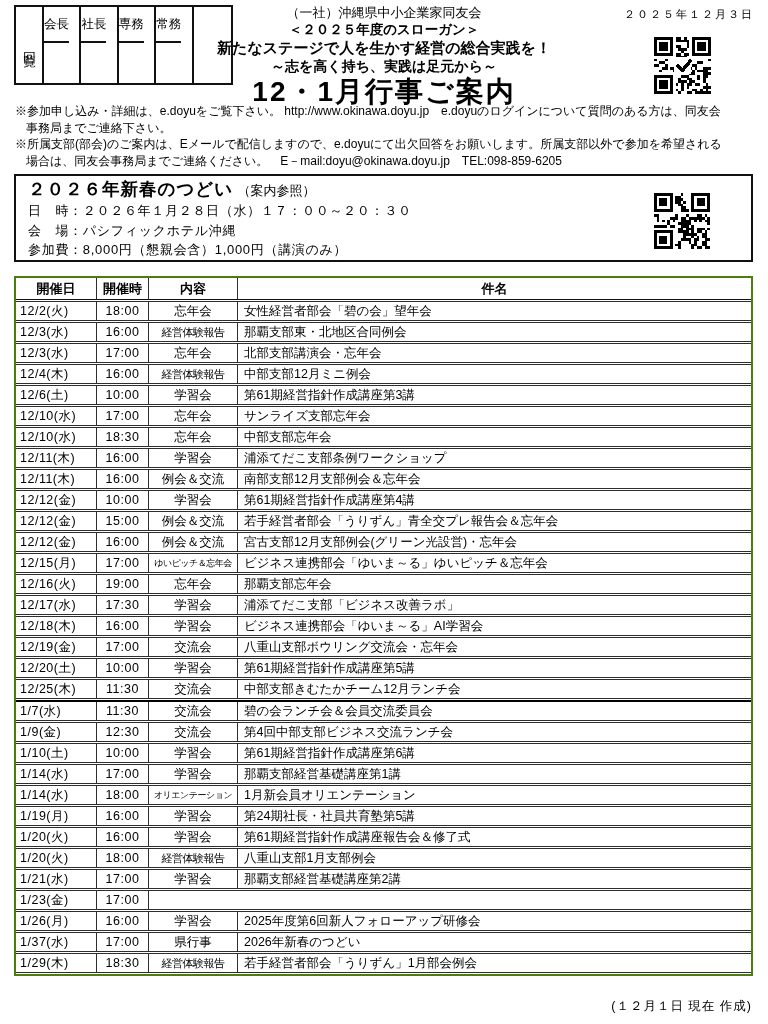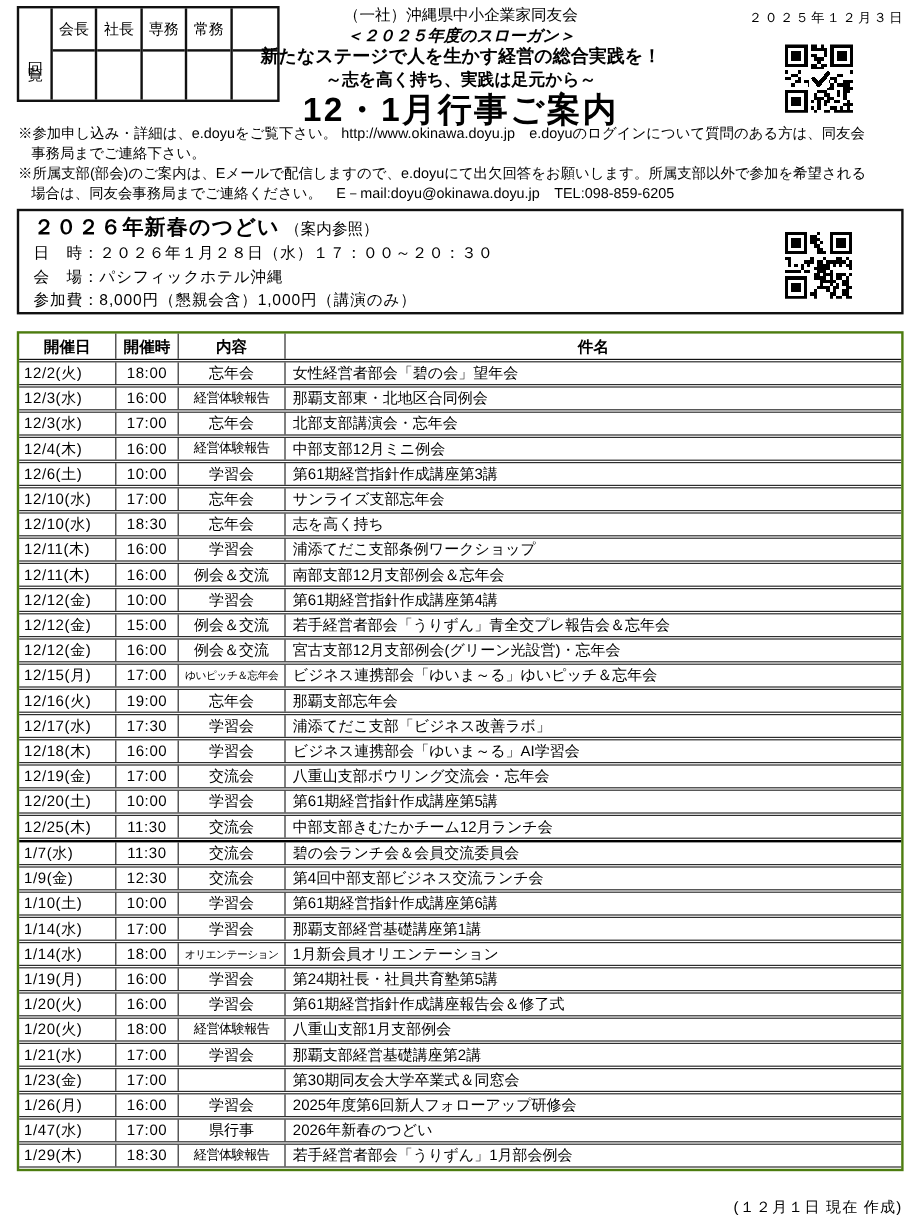--- a/index.html
+++ b/index.html
@@ -5,28 +5,28 @@
   html,body{margin:0;padding:0;background:#fff;}
   .page{
     position:relative;width:768px;height:1024px;background:#fff;color:#000;
     font-family:"Liberation Sans",sans-serif;overflow:hidden;
   }
   
   .circ{position:absolute;left:14px;top:5px;width:219px;height:80px;border:2px solid #111;display:flex;box-sizing:border-box;}
   .circ-label{width:26px;border-right:2px solid #111;display:flex;align-items:center;justify-content:center;
     font-size:13px;writing-mode:vertical-lr;text-orientation:upright;letter-spacing:4px;}
   .circ-cols{flex:1;display:grid;grid-template-columns:repeat(5,1fr);}
-  .circ-col{border-right:2px solid #111;display:flex;flex-direction:column;}
+  .circ-col{border-right:2px solid #111;display:flex;flex-direction:row;}
   .circ-col:last-child{border-right:none;}
   .circ-col .h{height:34px;border-bottom:2px solid #111;display:flex;align-items:center;justify-content:center;font-size:12.5px;}
   .circ-col .b{flex:1;}
   
   .head-center{position:absolute;left:50%;top:4px;transform:translateX(-50%);width:480px;text-align:center;}
   .h-org{font-size:13px;line-height:17px;}
-  .h-sh{font-size:13.5px;font-weight:bold;line-height:17px;font-style:italic;}
+  .h-sh{font-size:13.5px;font-weight:bold;line-height:17px;}
   .h-s1{font-size:15px;font-weight:bold;line-height:19px;}
   .h-s2{font-size:14px;font-weight:bold;line-height:18px;}
   .h-title{font-size:28px;font-weight:bold;line-height:33px;letter-spacing:2px;}
   .head-date{position:absolute;right:14px;top:7px;font-size:11px;letter-spacing:2px;}
   .qr{position:absolute;}
   .qr-top{right:57px;top:37px;width:57px;height:57px;}
   
   .notes{position:absolute;left:15px;top:103px;width:745px;font-size:12px;line-height:16.5px;}
   .note.cont{padding-left:11px;}
   
@@ -410,21 +410,21 @@
         <div class="srow data">
           <div class="c date">12/10(水)</div>
           <div class="c time">17:00</div>
           <div class="c type">忘年会</div>
           <div class="c name">サンライズ支部忘年会</div>
         </div>
         <div class="srow data">
           <div class="c date">12/10(水)</div>
           <div class="c time">18:30</div>
           <div class="c type">忘年会</div>
-          <div class="c name">志を高く持ち</div>
+          <div class="c name">中部支部忘年会</div>
         </div>
         <div class="srow data">
           <div class="c date">12/11(木)</div>
           <div class="c time">16:00</div>
           <div class="c type">学習会</div>
           <div class="c name">浦添てだこ支部条例ワークショップ</div>
         </div>
         <div class="srow data">
           <div class="c date">12/11(木)</div>
           <div class="c time">16:00</div>
@@ -542,30 +542,29 @@
         <div class="srow data">
           <div class="c date">1/21(水)</div>
           <div class="c time">17:00</div>
           <div class="c type">学習会</div>
           <div class="c name">那覇支部経営基礎講座第2講</div>
         </div>
         <div class="srow data">
           <div class="c date">1/23(金)</div>
           <div class="c time">17:00</div>
           <div class="c type"></div>
-          <div class="c name">第30期同友会大学卒業式＆同窓会</div>
         </div>
         <div class="srow data">
           <div class="c date">1/26(月)</div>
           <div class="c time">16:00</div>
           <div class="c type">学習会</div>
           <div class="c name">2025年度第6回新人フォローアップ研修会</div>
         </div>
         <div class="srow data">
-          <div class="c date">1/47(水)</div>
+          <div class="c date">1/37(水)</div>
           <div class="c time">17:00</div>
           <div class="c type">県行事</div>
           <div class="c name">2026年新春のつどい</div>
         </div>
         <div class="srow data">
           <div class="c date">1/29(木)</div>
           <div class="c time">18:30</div>
           <div class="c type med">経営体験報告</div>
           <div class="c name">若手経営者部会「うりずん」1月部会例会</div>
         </div>

